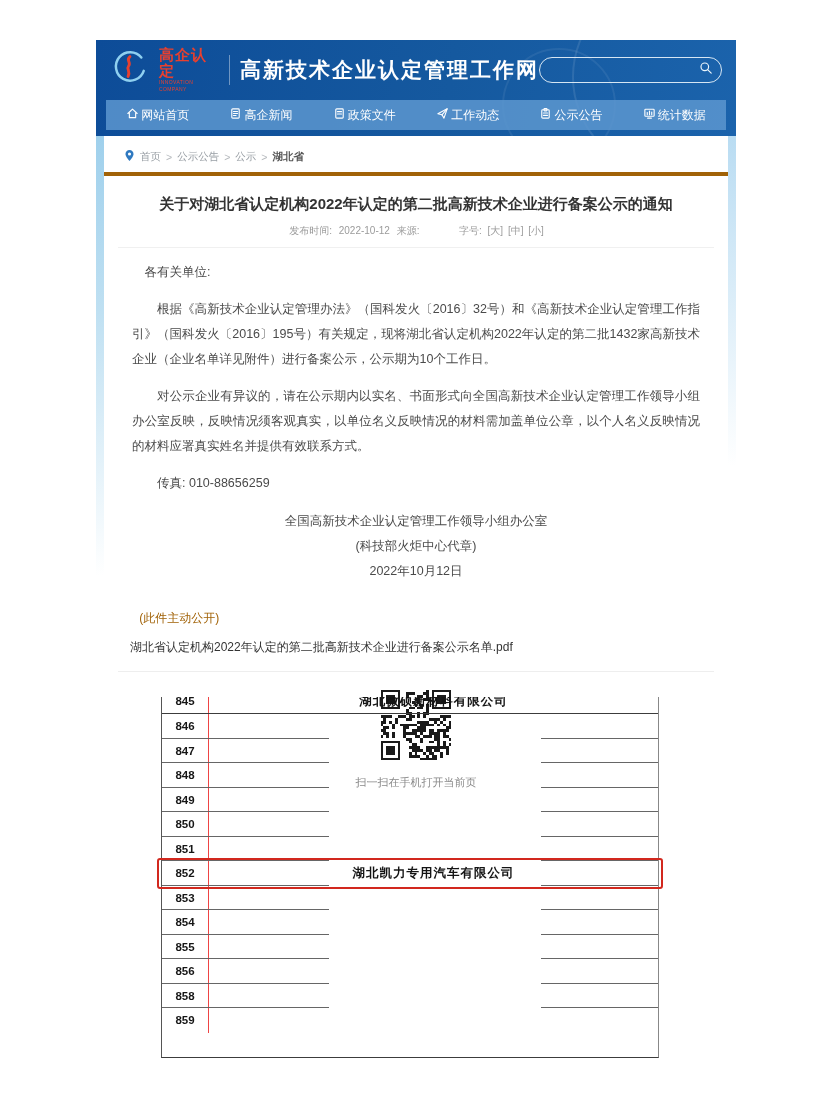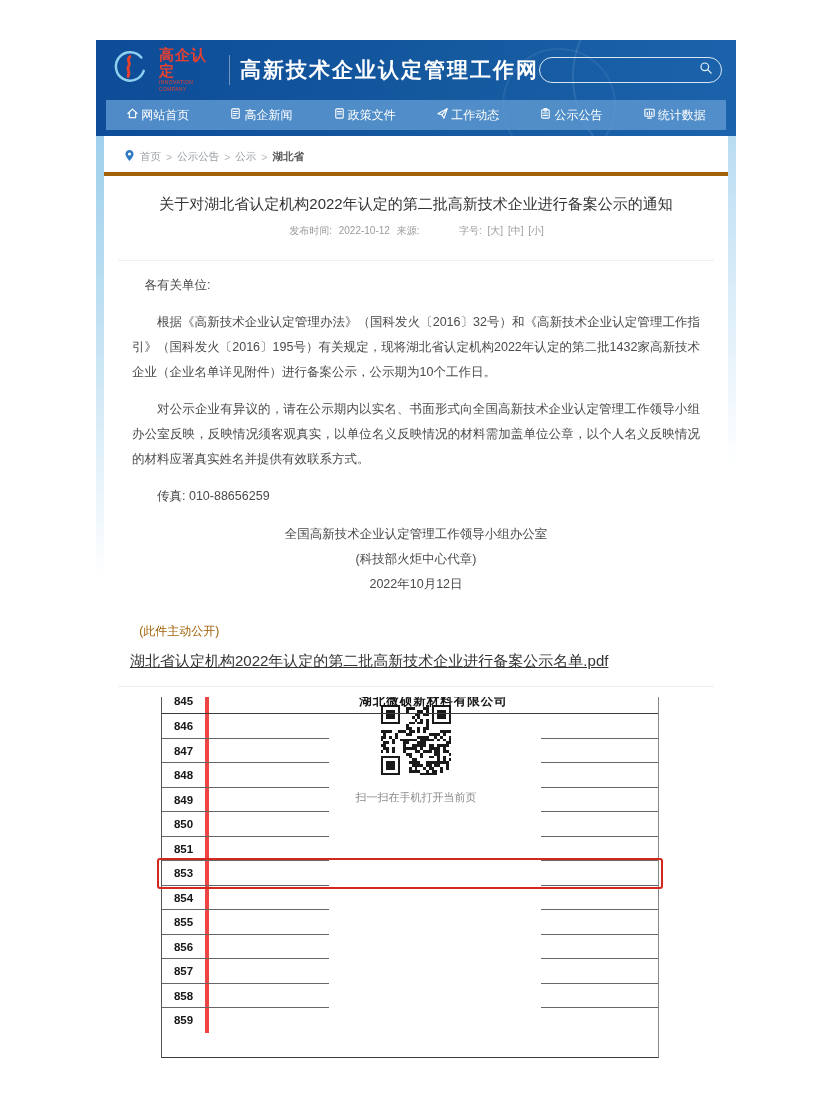--- a/index.html
+++ b/index.html
@@ -26,42 +26,42 @@
 
   
   .card{position:relative;background:#fff;min-height:561px;}
   .strip{position:absolute;top:0;width:8px;height:440px;pointer-events:none;}
   .strip.l{left:0;background:linear-gradient(#9fd0ec,#bfe0f2 40%,rgba(255,255,255,0));}
   .strip.r{right:0;background:linear-gradient(#b9dcf2,rgba(255,255,255,0) 75%);}
   .breadcrumb{display:flex;align-items:center;gap:5px;padding:13px 0 8px 20px;margin:0 8px;font-size:10.5px;color:#9aa0a6;border-bottom:4px solid #a16207;}
   .crumb{cursor:pointer;}
   .crumb.last{color:#555;font-weight:bold;}
   .sep{color:#b5b9bd;}
-  .art-title{margin:17px 48px 9px;text-align:center;font-size:15px;font-weight:normal;color:#333;line-height:1.45;}
-  .meta{text-align:center;font-size:10px;color:#9b9b9b;padding-bottom:22px;border-bottom:1px solid #f0f0f0;margin:0 22px;}
+  .art-title{margin:17px 48px 9px;text-align:center;font-size:15px;font-weight:bold;color:#333;line-height:1.45;}
+  .meta{text-align:center;font-size:10px;color:#9b9b9b;padding-bottom:9px;border-bottom:1px solid #f0f0f0;margin:0 22px;}
   .meta span{margin:0 2px;}
   .meta .szbtn{cursor:pointer;margin:0 1px;}
   .meta .gap{display:inline-block;width:26px;}
   .body{margin:9px 24px 0;font-size:12.5px;color:#4a4a4a;line-height:25px;text-align:justify;}
   .body p{margin:12px;}
   .ind1{text-indent:1em;}
   .ind2{text-indent:2em;}
   .sig{margin-top:13px;text-align:center;font-size:12.5px;color:#4a4a4a;line-height:25px;}
   .sig div{margin:0;}
   .note{margin:26px 24px 0;font-size:12px;color:#a16207;text-indent:1.6em;}
-  .pdf{margin:12px 34px 0;font-size:15px;color:#333;cursor:pointer;text-decoration:underline;}
+  .pdf{margin:12px 34px 0;font-size:12px;color:#333;cursor:pointer;}
   .sep2{height:1px;background:#eeeeee;margin:15px 22px 0;}
   .qr-wrap{text-align:center;padding-top:12px;}
   .qr-cap{font-size:11px;color:#8a8a8a;margin-top:5px;}
 
   
   .tbl{position:absolute;left:161px;top:697px;width:496px;height:360px;border-left:1px solid #555;border-right:1px solid #888;border-bottom:1.5px solid #3c3c3c;box-sizing:content-box;}
   .t-row{position:relative;height:24.5px;}
   .t-row.clip{height:17px;overflow:hidden;}
-  .t-no{position:absolute;left:0;top:0;width:47px;height:100%;display:flex;align-items:center;justify-content:center;font-size:11.5px;font-weight:bold;color:#161616;border-right:4px solid #ef4444;box-sizing:border-box;}
+  .t-no{position:absolute;left:0;top:0;width:47px;height:100%;display:flex;align-items:center;justify-content:center;font-size:11.5px;font-weight:bold;color:#161616;border-right:1px solid #ef4444;box-sizing:border-box;}
   .t-nm{position:absolute;left:47px;right:0;top:0;height:100%;display:flex;align-items:center;justify-content:center;font-size:12.5px;font-weight:bold;color:#141414;letter-spacing:1px;}
   .clip .t-no,.clip .t-nm{top:-8px;height:24.5px;}
   .seg-l{position:absolute;bottom:0;left:0;width:167px;border-bottom:1px solid #666;}
   .seg-r{position:absolute;bottom:0;left:379px;right:0;border-bottom:1px solid #666;}
   .full-line{position:absolute;bottom:0;left:0;right:0;border-bottom:1.4px solid #3c3c3c;}
   .hl-box{position:absolute;left:-5px;right:-5px;border:2.5px solid #d2281e;border-radius:3px;box-sizing:border-box;pointer-events:none;}
 </style>
 </head>
 <body>
 
@@ -446,45 +446,45 @@
         <div class="seg-l"></div>
         <div class="seg-r"></div>
       </div>
       <div class="t-row">
         <div class="t-no">851</div>
         <div class="t-nm"></div>
         <div class="seg-l"></div>
         <div class="seg-r"></div>
       </div>
       <div class="t-row">
+        <div class="t-no">852</div>
+        <div class="t-nm">湖北凯力专用汽车有限公司</div>
+        <div class="seg-l"></div>
+        <div class="seg-r"></div>
+      </div>
+      <div class="t-row">
         <div class="t-no">853</div>
         <div class="t-nm"></div>
         <div class="seg-l"></div>
         <div class="seg-r"></div>
       </div>
       <div class="t-row">
         <div class="t-no">854</div>
         <div class="t-nm"></div>
         <div class="seg-l"></div>
         <div class="seg-r"></div>
       </div>
       <div class="t-row">
         <div class="t-no">855</div>
         <div class="t-nm"></div>
         <div class="seg-l"></div>
         <div class="seg-r"></div>
       </div>
       <div class="t-row">
         <div class="t-no">856</div>
-        <div class="t-nm"></div>
-        <div class="seg-l"></div>
-        <div class="seg-r"></div>
-      </div>
-      <div class="t-row">
-        <div class="t-no">857</div>
         <div class="t-nm"></div>
         <div class="seg-l"></div>
         <div class="seg-r"></div>
       </div>
       <div class="t-row">
         <div class="t-no">858</div>
         <div class="t-nm"></div>
         <div class="seg-l"></div>
         <div class="seg-r"></div>
       </div>

